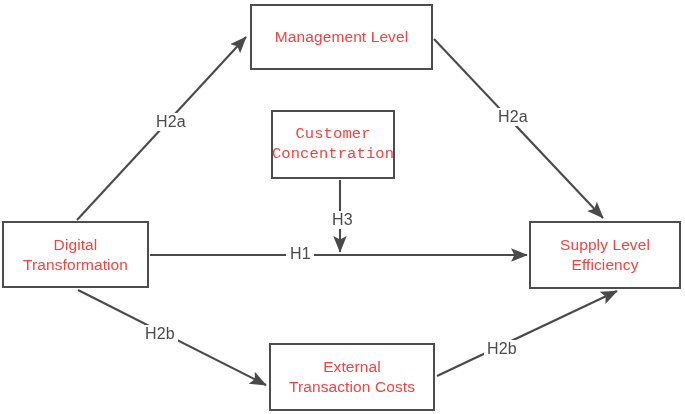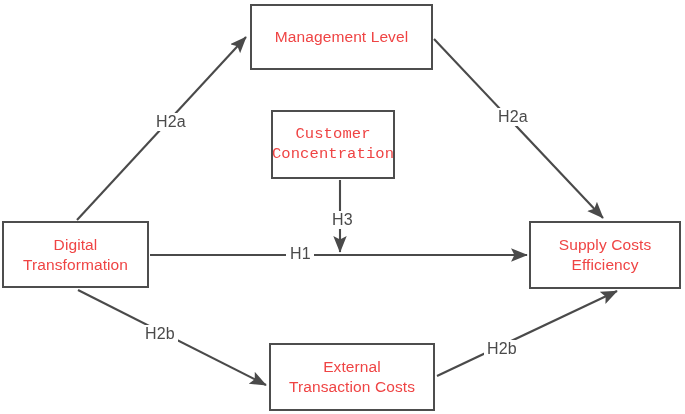--- a/index.html
+++ b/index.html
@@ -91,21 +91,21 @@
     <span class="node-label">Customer
 Concentration</span>
   </div>
 
   <div class="node-box" style="left:2px; top:221px; width:147px; height:67px;">
     <span class="node-label">Digital
 Transformation</span>
   </div>
 
   <div class="node-box" style="left:529px; top:221px; width:152px; height:68px;">
-    <span class="node-label">Supply Costs
+    <span class="node-label">Supply Level
 Efficiency</span>
   </div>
 
   <div class="node-box" style="left:269px; top:343px; width:166px; height:68px;align-items:center;">
     <span class="node-label">External
 Transaction Costs</span>
   </div>
 
   <div class="edge-label" style="left:153px; top:113px;">H2a</div>
 

